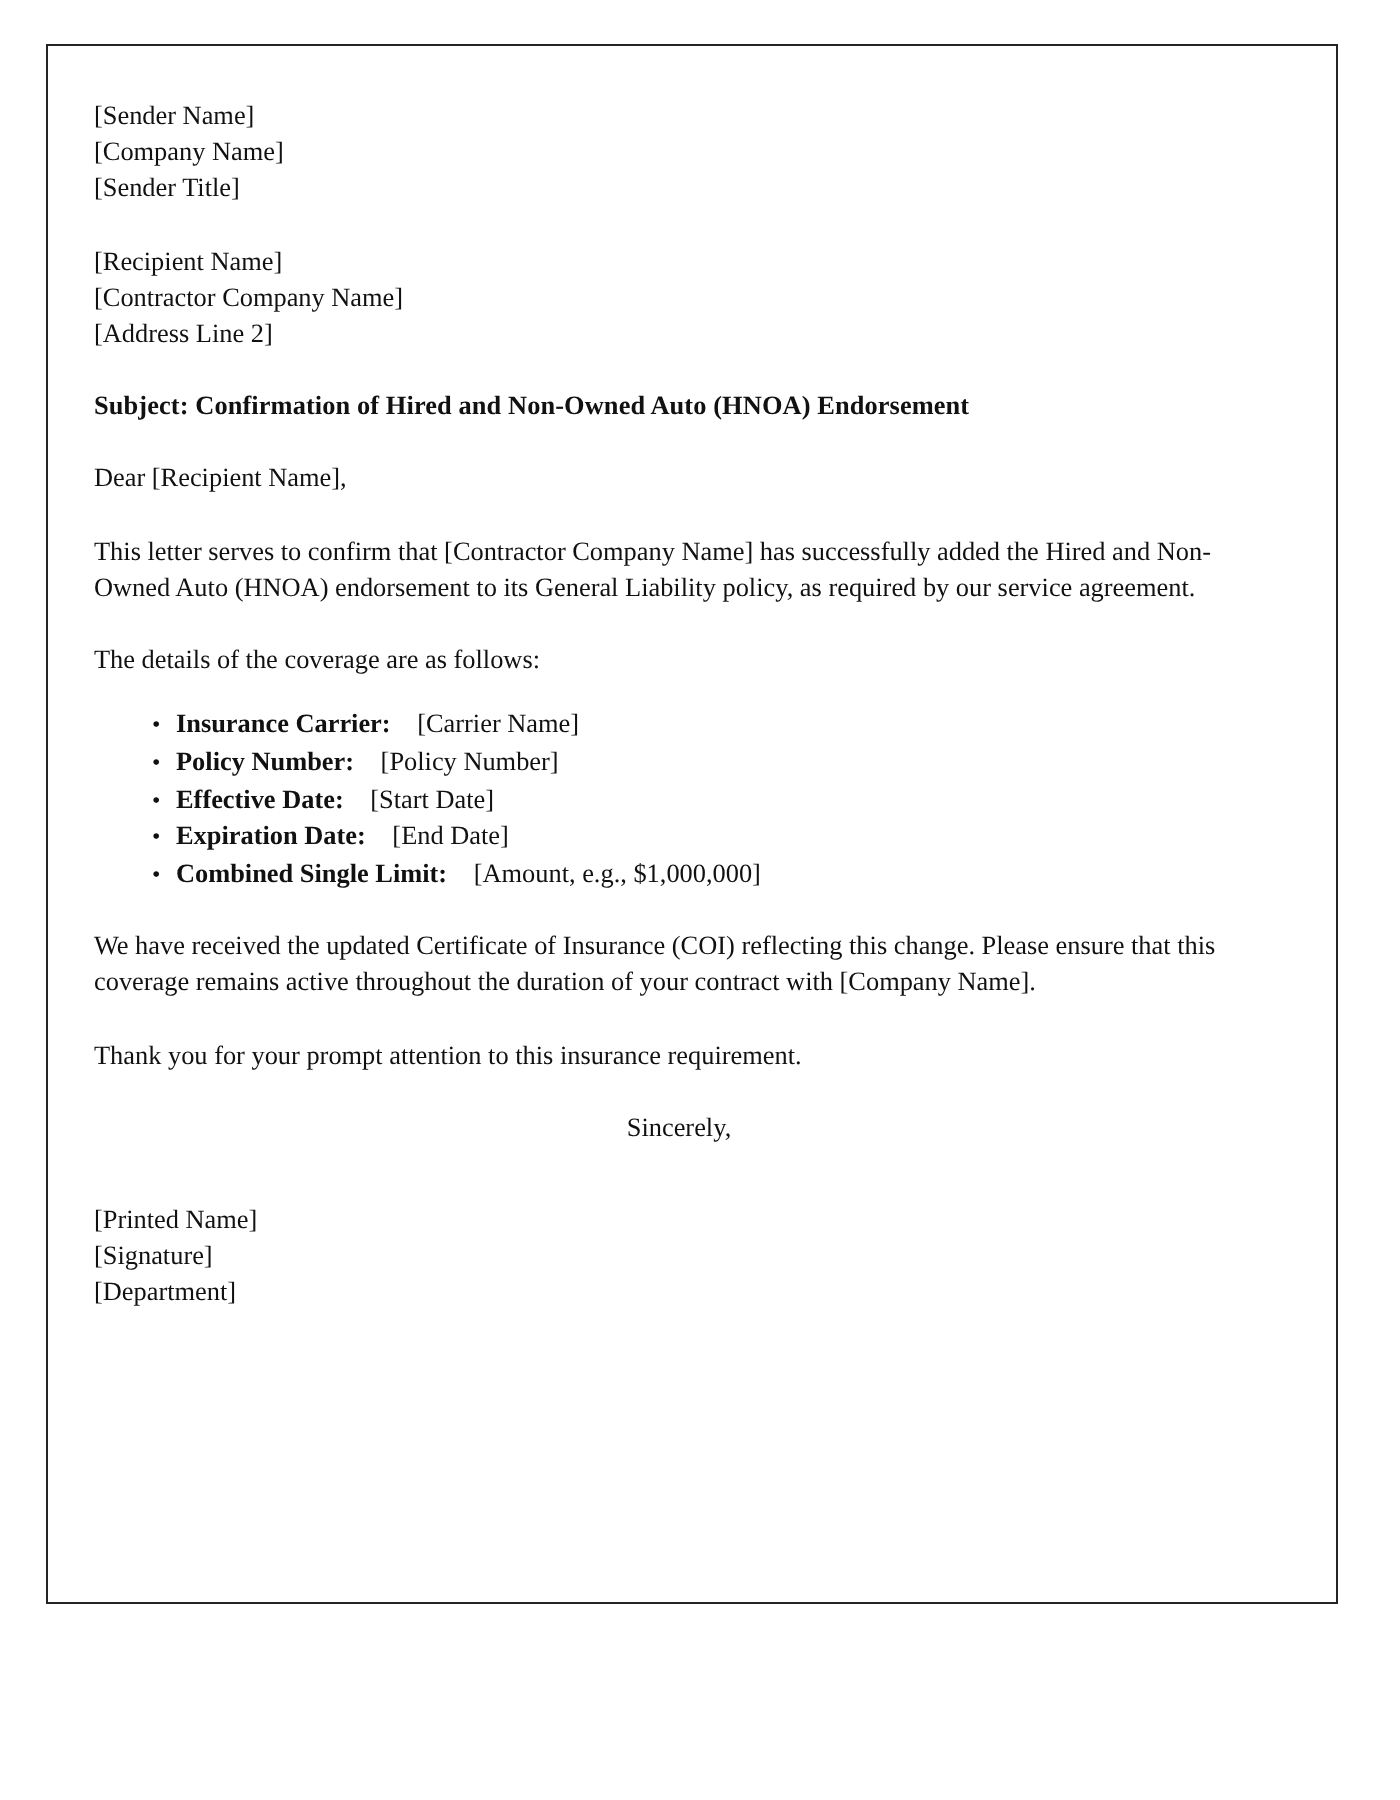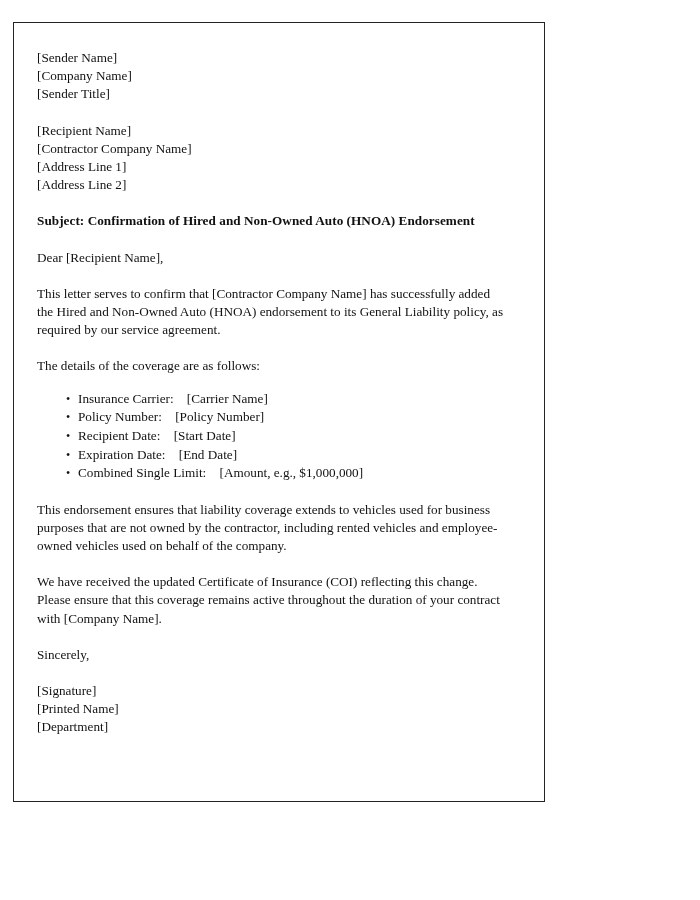--- a/index.html
+++ b/index.html
@@ -12,23 +12,23 @@
     width: 700px;
     height: 900px;
     position: relative;
     font-family: "Liberation Serif", "DejaVu Serif", serif;
     color: #111111;
     -webkit-font-smoothing: antialiased;
   }
 
   .page-sheet {
     position: absolute;
-    left: 13px;
+    left: 23px;
     top: 22px;
-    width: 532px;
+    width: 646px;
     height: 780px;
     box-sizing: border-box;
     border: 1px solid #242424;
     background: #ffffff;
     overflow: hidden;
   }
 
   .letter-body {
     box-sizing: border-box;
     padding: 26px 36px 20px 23px;
@@ -77,29 +77,30 @@
   ul.detail-list li::before {
     content: "\2022";
     position: absolute;
     left: -12px;
     top: 0;
     font-size: 12px;
     line-height: 18.2px;
     color: #111111;
   }
   .item-label {
-    font-weight: normal;
+    font-weight: bold;
   }
   .item-value {
     font-weight: normal;
     padding-left: 10px;
   }
 
   .closing-salutation {
-    margin: 0 0 18px 0;
+    margin: 0 0 28px 0;
+    text-align: center;
   }
 
   .signature-block {
     margin: 0;
   }
   .sig-line {
     display: block;
     white-space: pre;
   }
 </style>
@@ -111,21 +112,20 @@
 
     <div class="addr-block">
       <span class="addr-line">[Sender Name]</span>
       <span class="addr-line">[Company Name]</span>
       <span class="addr-line">[Sender Title]</span>
     </div>
 
     <div class="addr-block">
       <span class="addr-line">[Recipient Name]</span>
       <span class="addr-line">[Contractor Company Name]</span>
-      <span class="addr-line">[Address Line 1]</span>
       <span class="addr-line">[Address Line 2]</span>
     </div>
 
     <p class="subject-line">Subject: Confirmation of Hired and Non-Owned Auto (HNOA) Endorsement</p>
 
     <p class="salutation">Dear [Recipient Name],</p>
 
     <p class="para">This letter serves to confirm that [Contractor Company Name] has successfully added the Hired and Non-Owned Auto (HNOA) endorsement to its General Liability policy, as required by our service agreement.</p>
 
     <p class="details-intro">The details of the coverage are as follows:</p>
@@ -133,40 +133,40 @@
     <ul class="detail-list">
       <li>
         <span class="item-label">Insurance Carrier:</span>
         <span class="item-value">[Carrier Name]</span>
       </li>
       <li>
         <span class="item-label">Policy Number:</span>
         <span class="item-value">[Policy Number]</span>
       </li>
       <li>
-        <span class="item-label">Recipient Date:</span>
+        <span class="item-label">Effective Date:</span>
         <span class="item-value">[Start Date]</span>
       </li>
       <li>
         <span class="item-label">Expiration Date:</span>
         <span class="item-value">[End Date]</span>
       </li>
       <li>
         <span class="item-label">Combined Single Limit:</span>
         <span class="item-value">[Amount, e.g., $1,000,000]</span>
       </li>
     </ul>
 
-    <p class="para">This endorsement ensures that liability coverage extends to vehicles used for business purposes that are not owned by the contractor, including rented vehicles and employee-owned vehicles used on behalf of the company.</p>
 
     <p class="para">We have received the updated Certificate of Insurance (COI) reflecting this change. Please ensure that this coverage remains active throughout the duration of your contract with [Company Name].</p>
 
+    <p class="para">Thank you for your prompt attention to this insurance requirement.</p>
 
     <p class="closing-salutation">Sincerely,</p>
 
     <div class="signature-block">
+      <span class="sig-line">[Printed Name]</span>
       <span class="sig-line">[Signature]</span>
-      <span class="sig-line">[Printed Name]</span>
       <span class="sig-line">[Department]</span>
     </div>
 
   </div>
 </div>
 
 </body></html>

